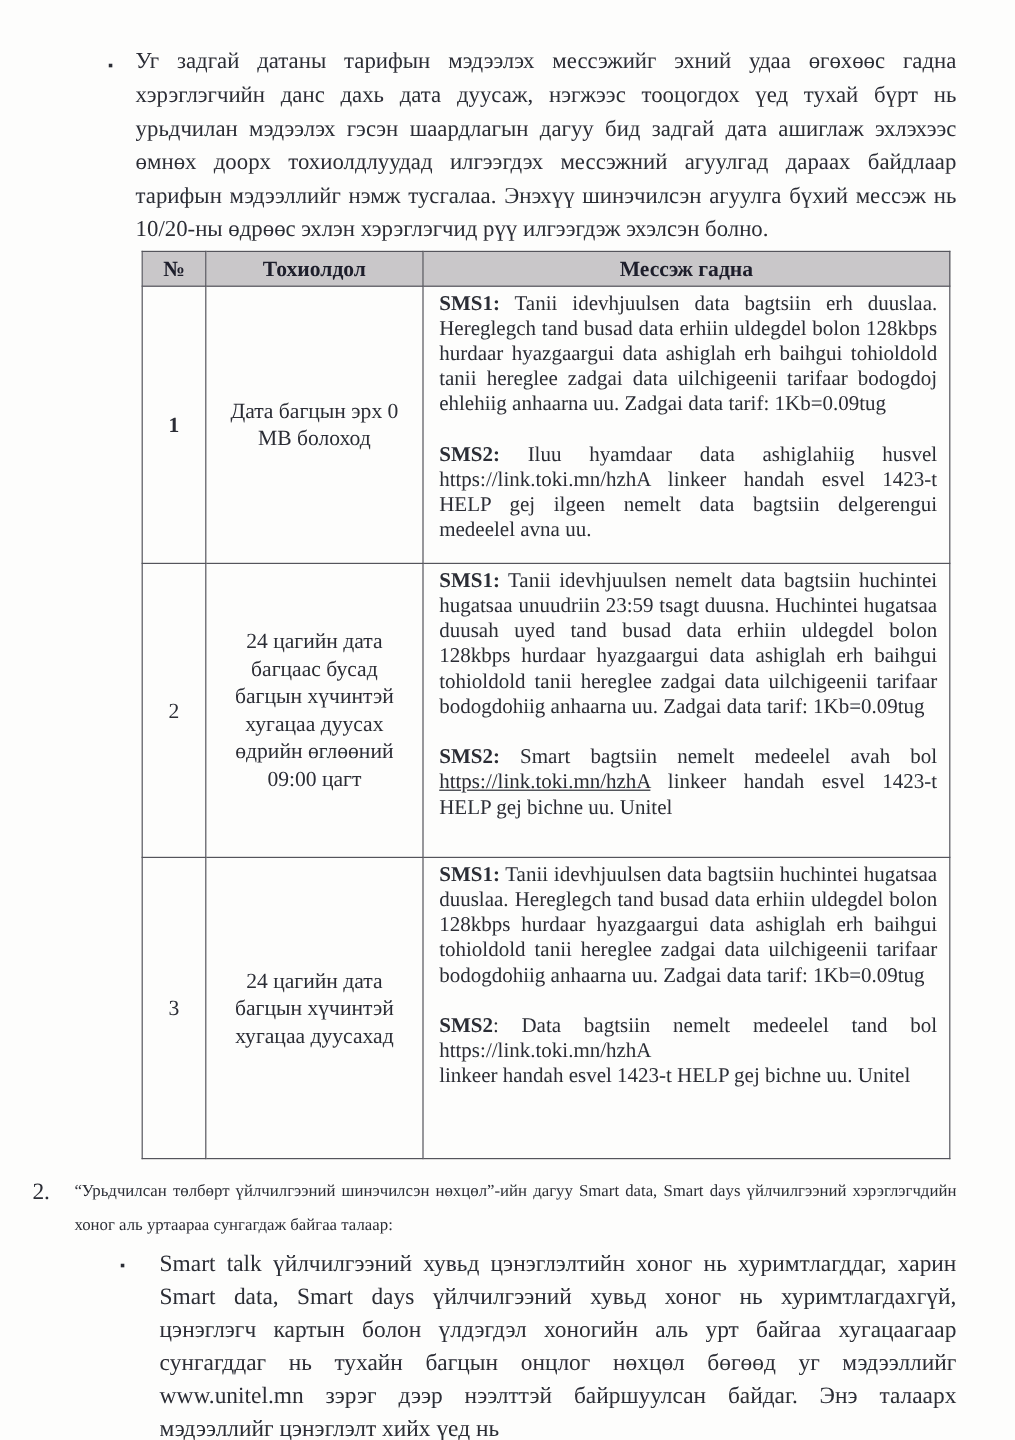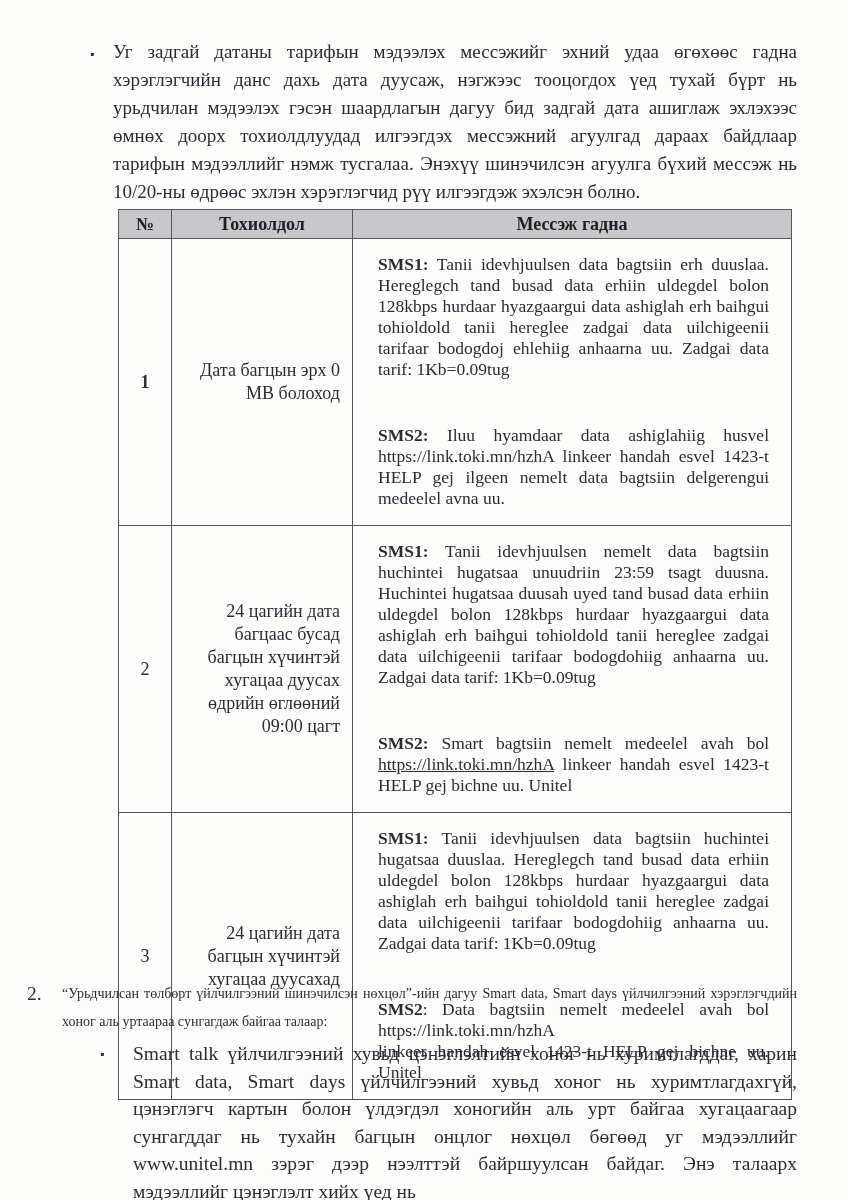--- a/index.html
+++ b/index.html
@@ -67,34 +67,34 @@
     padding: 2px 4px;
     height: 24px;
   }
   td.num {
     text-align: center;
     vertical-align: middle;
     font-size: 18px;
   }
   td.num.bold { font-weight: bold; }
   td.case {
-    text-align: right;
+    text-align: center;
     vertical-align: middle;
     font-size: 18px;
     line-height: 23px;
     padding: 7px 12px;
   }
   td.msg {
     vertical-align: top;
     font-size: 17.5px;
     line-height: 21px;
     text-align: justify;
     padding: 3px 10px 4px 13px;
   }
-  td.msg p { margin: 12px; }
+  td.msg p { margin: 0; }
   td.msg p.gap { height: 21px; }
   tr.r1 { height: 231px; }
   tr.r2 { height: 245px; }
   tr.r3 { height: 251px; }
   .b { font-weight: bold; }
   .u { text-decoration: underline; }
   .nw { white-space: nowrap; }
 
   
   .sec2 {
@@ -177,21 +177,21 @@
           <p class="gap"></p>
           <p><span class="b">SMS2:</span><span> Smart bagtsiin nemelt medeelel avah bol </span><span class="nw u">https://link.toki.mn/hzhA</span><span> linkeer handah esvel 1423-t HELP gej bichne uu. Unitel</span></p>
         </td>
       </tr>
       <tr class="r3">
         <td class="num">3</td>
         <td class="case">24 цагийн дата багцын хүчинтэй хугацаа дуусахад</td>
         <td class="msg">
           <p><span class="b">SMS1:</span><span> Tanii idevhjuulsen data bagtsiin huchintei hugatsaa duuslaa. Hereglegch tand busad data erhiin uldegdel bolon 128kbps hurdaar hyazgaargui data ashiglah erh baihgui tohioldold tanii hereglee zadgai data uilchigeenii tarifaar bodogdohiig anhaarna uu. Zadgai data tarif: 1Kb=0.09tug</span></p>
           <p class="gap"></p>
-          <p><span class="b">SMS2</span><span>: Data bagtsiin nemelt medeelel avah bol </span><span class="nw">https://link.toki.mn/hzhA</span><br><span>linkeer handah esvel 1423-t HELP gej bichne uu. Unitel</span></p>
+          <p><span class="b">SMS2</span><span>: Data bagtsiin nemelt medeelel tand bol </span><span class="nw">https://link.toki.mn/hzhA</span><br><span>linkeer handah esvel 1423-t HELP gej bichne uu. Unitel</span></p>
         </td>
       </tr>
     </tbody>
   </table>
 
   <div class="sec2">
     <span class="sec2-num">2.</span>
     <p class="sec2-text">“Урьдчилсан төлбөрт үйлчилгээний шинэчилсэн нөхцөл”-ийн дагуу Smart data, Smart days үйлчилгээний хэрэглэгчдийн хоног аль уртаараа сунгагдаж байгаа талаар:</p>
   </div>
 

